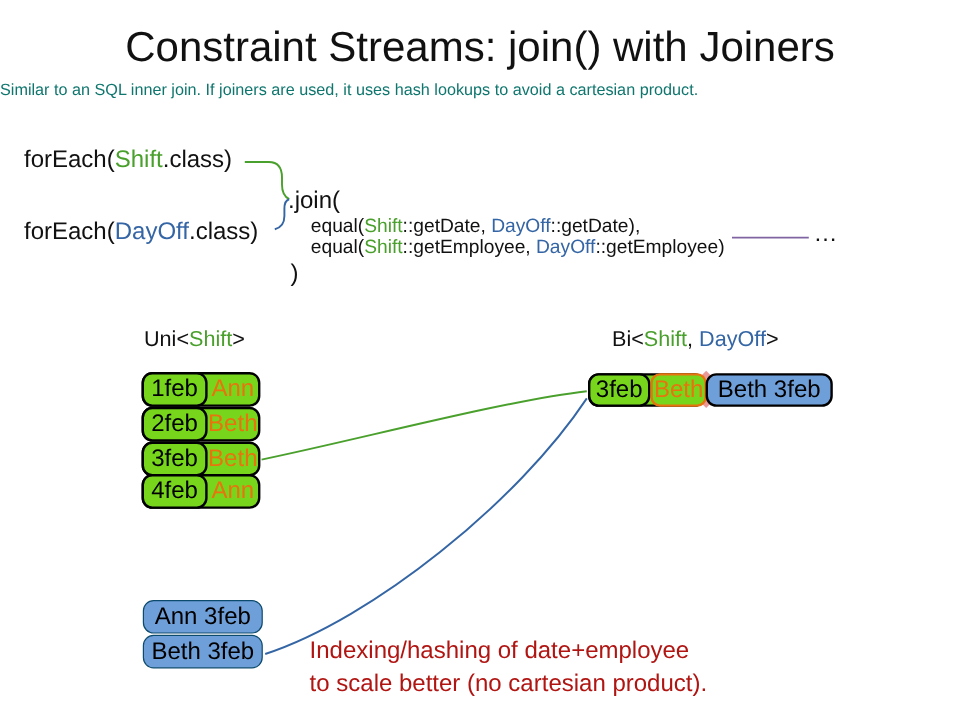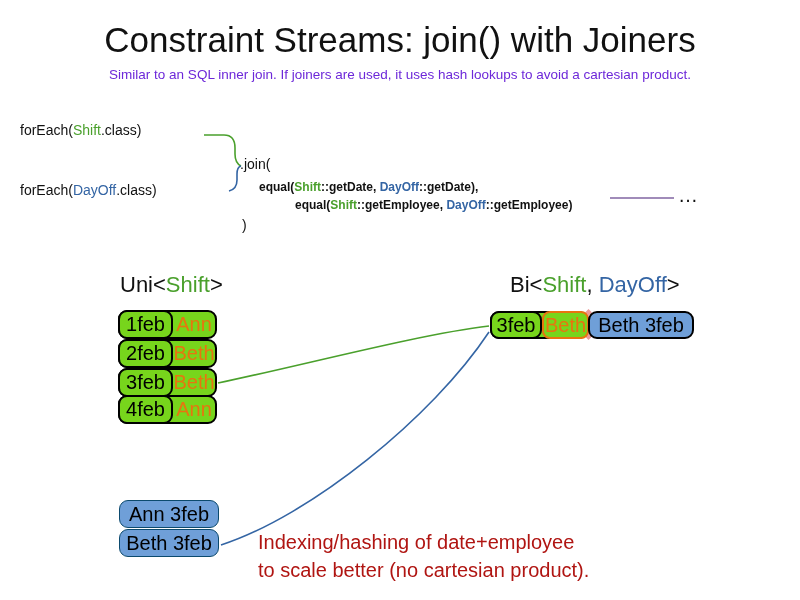--- a/index.html
+++ b/index.html
@@ -6,28 +6,28 @@
   .slide {
     position:relative; width:740px; height:600px; background:#ffffff;
     font-family:"Liberation Sans", sans-serif; color:#111; overflow:hidden;
   }
   .abs { position:absolute; }
   .slide-title {
     top:20px; left:0; width:800px; text-align:center;
     font-size:35px; font-weight:400; color:#111; letter-spacing:0px;
   }
   .slide-subtitle {
-    top:67px; left:0; width:800px; text-align:center;
-    font-size:13.5px; color:#6d28d9;
+    top:67px; left:0; width:800px; text-align:left;
+    font-size:13.5px; color:#0f766e;
   }
-  .code { font-size:14px; color:#111; white-space:pre; }
-  .code-small { font-size:12px; color:#111; white-space:pre;font-weight:bold; }
+  .code { font-size:20px; color:#111; white-space:pre; }
+  .code-small { font-size:16px; color:#111; white-space:pre; }
   .cls-shift { color:#4aa02c; }
   .cls-dayoff { color:#3465a4; }
-  .diagram-label { font-size:22px; color:#111; white-space:pre;text-align:center; }
+  .diagram-label { font-size:18px; color:#111; white-space:pre;text-align:center; }
   .svg-overlay { top:0; left:0; pointer-events:none; }
 
   .shift-row {
     position:absolute; left:118px; width:99px; height:29px;
     background:#77d51c; border:2px solid #000; border-radius:9px;
     box-sizing:border-box;
     text-decoration:underline;
   }
   .date-cell {
     position:absolute; left:-2px; top:-2px; width:55px; height:29px;
@@ -79,21 +79,21 @@
   <div class="abs slide-subtitle">Similar to an SQL inner join. If joiners are used, it uses hash lookups to avoid a cartesian product.</div>
 
   <div class="abs code" style="left:20px; top:122px;"><span>forEach(</span><span class="cls-shift">Shift</span><span>.class)</span></div>
 
   <div class="abs code" style="left:20px; top:182px;"><span>forEach(</span><span class="cls-dayoff">DayOff</span><span>.class)</span></div>
 
   <div class="abs code" style="left:240px; top:156px;">.join(</div>
 
   <div class="abs code-small" style="left:259px; top:180px;"><span>equal(</span><span class="cls-shift">Shift</span><span>::getDate, </span><span class="cls-dayoff">DayOff</span><span>::getDate),</span></div>
 
-  <div class="abs code-small" style="left:259px; top:198px;margin-left:36px;"><span>equal(</span><span class="cls-shift">Shift</span><span>::getEmployee, </span><span class="cls-dayoff">DayOff</span><span>::getEmployee)</span></div>
+  <div class="abs code-small" style="left:259px; top:198px;"><span>equal(</span><span class="cls-shift">Shift</span><span>::getEmployee, </span><span class="cls-dayoff">DayOff</span><span>::getEmployee)</span></div>
 
   <div class="abs code" style="left:242px; top:217px;">)</div>
 
   <div class="abs ellipsis">…</div>
 
   <svg class="abs svg-overlay" width="800" height="600" viewBox="0 0 800 600">
     <path d="M204,135 L224,135 Q235,135 235,148 L235,154 Q235,163 241,166" fill="none" stroke="#4aa02c" stroke-width="1.6"></path>
     <path d="M229,191 Q237,189 237,180 L237,174 Q237,167 241,166" fill="none" stroke="#3465a4" stroke-width="1.6"></path>
     <path d="M610,198 L674,198" fill="none" stroke="#8064a2" stroke-width="1.5"></path>
     <path d="M218,383 C300,366 420,334 489,326" fill="none" stroke="#4aa02c" stroke-width="1.6"></path>

